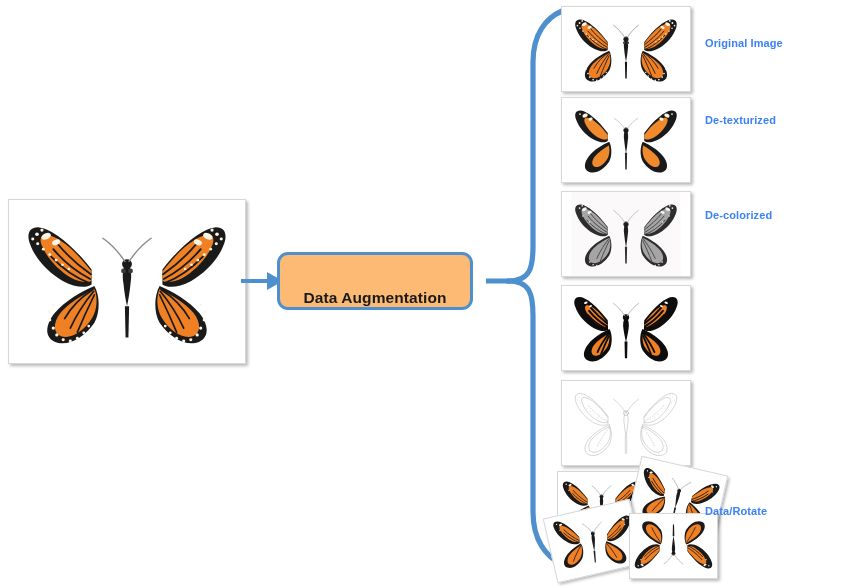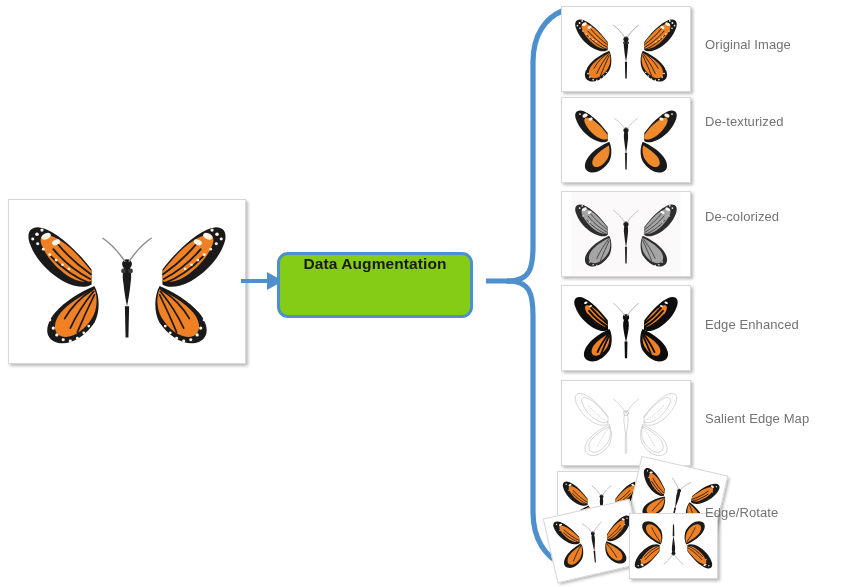--- a/index.html
+++ b/index.html
@@ -21,24 +21,24 @@
     box-sizing:border-box;
     overflow:hidden;
   }
   .card svg{display:block;width:100%;height:100%;}
 
   
   #source-card{left:8px;top:199px;width:238px;height:165px;}
 
   
   #process-node{
-    position:absolute;left:277px;top:252px;width:196px;height:66px;
-    border:3px solid #4d90cd;border-radius:11px;background:#84cc16;
+    position:absolute;left:277px;top:252px;width:196px;height:58px;
+    border:3px solid #4d90cd;border-radius:11px;background:#fdba74;
     box-sizing:border-box;
-    display:flex;align-items:flex-start;justify-content:center;
+    display:flex;align-items:flex-end;justify-content:center;
   }
   #process-node .label{
     font-size:15.5px;font-weight:bold;color:#1a1a1a;letter-spacing:.1px;
     white-space:nowrap;
   }
 
   
   #source-arrow{position:absolute;left:240px;top:266px;width:44px;height:30px;}
 
   
@@ -55,21 +55,21 @@
   
   .fr-card{width:89px;height:66px;}
   #fr-0{left:557px;top:471px;}
   #fr-1{left:633px;top:465px;transform:rotate(13deg);}
   #fr-2{left:549px;top:508px;transform:rotate(-13deg);}
   #fr-3{left:629px;top:513px;}
 
   
   .out-label{
     position:absolute;left:705px;
-    font-size:13px;font-weight:normal;color:#737373;
+    font-size:11px;font-weight:bold;color:#3b82f6;
     white-space:nowrap;letter-spacing:.1px;
   }
   #lbl-0{top:37px;}
   #lbl-1{top:114px;}
   #lbl-2{top:209px;}
   #lbl-3{top:317px;}
   #lbl-4{top:411px;}
   #lbl-5{top:505px;}
 </style>
 </head>
@@ -516,17 +516,15 @@
       <rect width="300" height="230" fill="#ffffff"></rect>
       <g transform="translate(0,230) scale(1,-1)">
           <use href="#bfly-small"></use>
         </g>
     </svg>
   </div>
 
   <div class="out-label" id="lbl-0">Original Image</div>
   <div class="out-label" id="lbl-1">De-texturized</div>
   <div class="out-label" id="lbl-2">De-colorized</div>
-  <div class="out-label" id="lbl-3">Edge Enhanced</div>
-  <div class="out-label" id="lbl-4">Salient Edge Map</div>
-  <div class="out-label" id="lbl-5">Edge/Rotate</div>
+  <div class="out-label" id="lbl-5">Data/Rotate</div>
 
 </div>
 
 </body></html>

